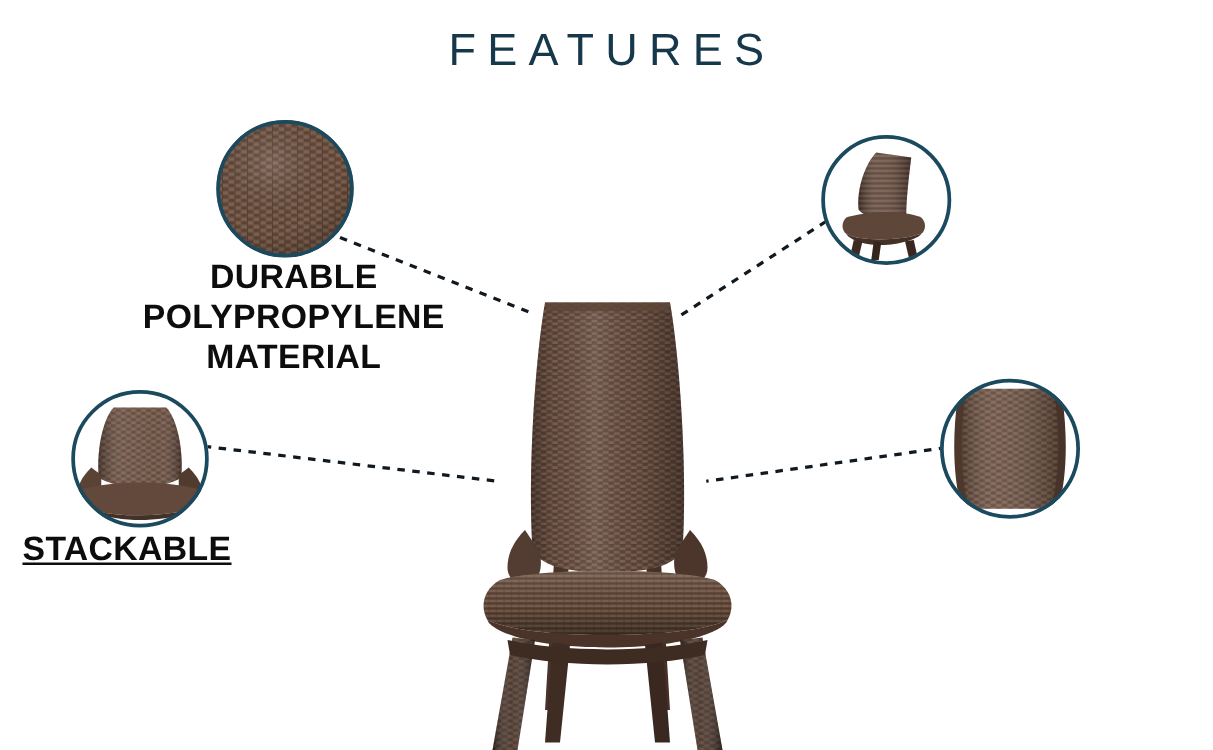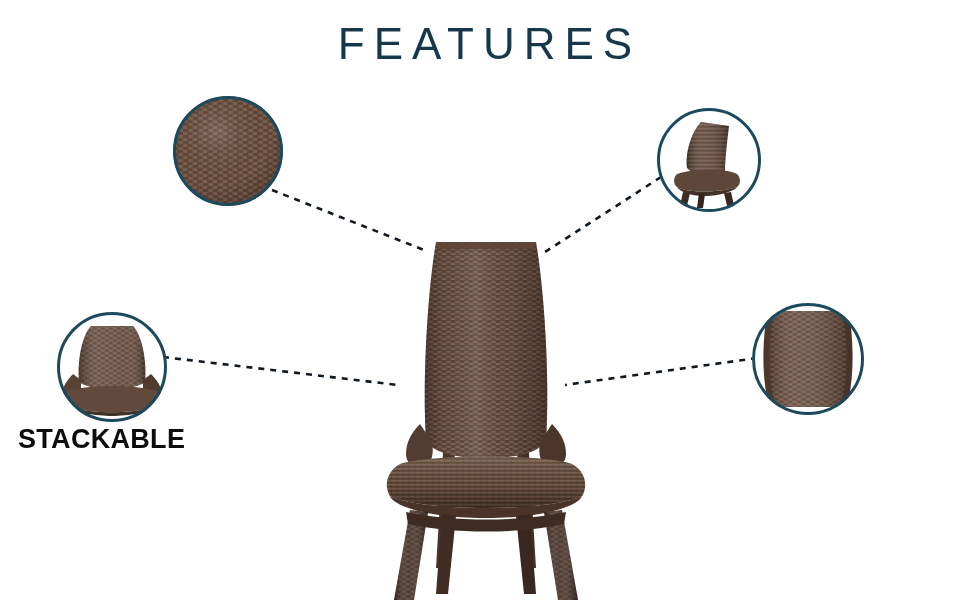--- a/index.html
+++ b/index.html
@@ -19,21 +19,21 @@
   }
 
   
   #title {
     position: absolute;
     left: 0;
     top: 22px;
     width: 970px;
     text-align: center;
     font-family: "Liberation Sans", sans-serif;
-    font-size: 44px;
+    font-size: 36px;
     font-weight: 300;
     letter-spacing: 9px;
     color: #16384a;
     text-indent: 9px;
     line-height: 1;
   }
 
   
   #connectors {
     position: absolute;
@@ -65,20 +65,21 @@
     left: 596px;
     top: 225px;
     width: 250px;
     text-align: left;
   }
   #label-stackable {
     left: 18px;
     top: 424px;
     width: 230px;
     text-align: left;
+    text-decoration: underline;
   }
   #label-weave {
     left: 690px;
     top: 415px;
     width: 270px;
     text-align: center;
   }
 
   
   .callout {
@@ -344,18 +345,21 @@
         <path d="M18,8 C14,40 14,78 22,104 L90,104 C98,78 98,40 94,8 Z" fill="url(#panelPat)"></path>
         <path d="M18,8 C14,40 14,78 22,104 L90,104 C98,78 98,40 94,8 Z" fill="url(#panelShade)"></path>
 
         <path d="M14,16 C10,46 10,80 18,106 L24,106 C16,80 16,44 20,16 Z" fill="#4e382c"></path>
         <path d="M98,16 C102,46 102,80 94,106 L88,106 C96,80 96,44 92,16 Z" fill="#47332a"></path>
       </svg>
     </div>
     <div class="ring"></div>
   </div>
 
+  <div class="label" id="label-durable">DURABLE
+POLYPROPYLENE
+MATERIAL</div>
 
 
   <div class="label" id="label-stackable">STACKABLE</div>
 
 
 </div>
 
 </body></html>

